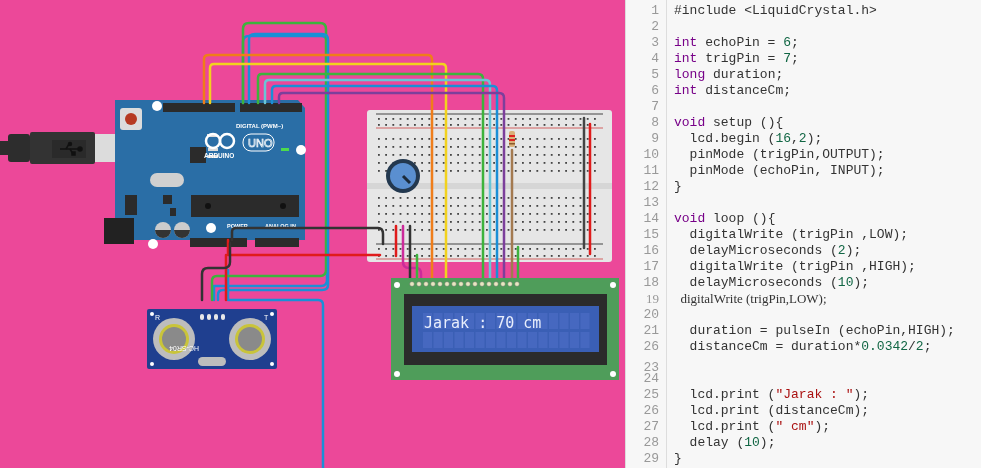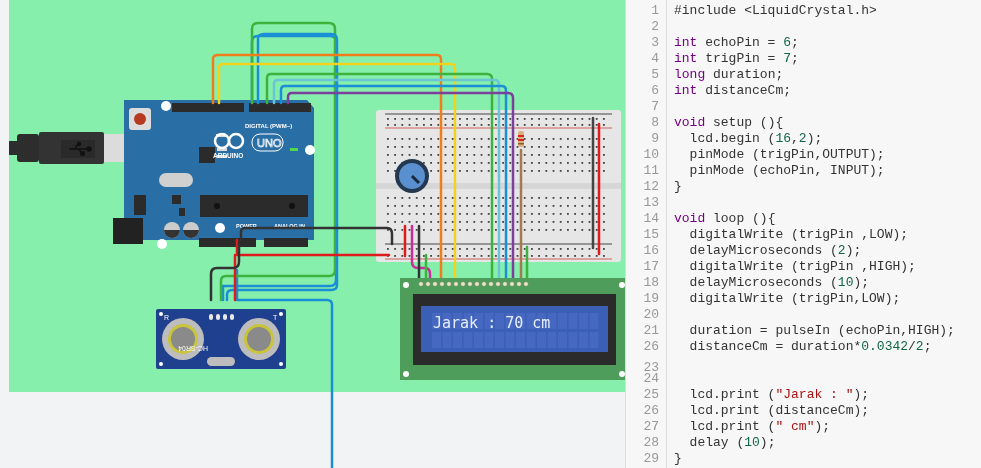--- a/index.html
+++ b/index.html
@@ -1,17 +1,17 @@
 <!DOCTYPE html>
 <html><head>
 <meta charset="utf-8">
 <style>
   html, body { margin:0; padding:0; }
   body { width:981px; height:468px; overflow:hidden; background:#f2f3f5; font-family:"Liberation Sans", sans-serif; position:relative; }
-  #canvas { position:absolute; left:9px; top:0; width:625px; height:392px; background:#86efac; }
+  #canvas { position:absolute; left:0; top:0; width:625px; height:468px; background:#ec4899; }
   #canvas svg { position:absolute; left:0; top:0; }
   #editor { position:absolute; left:625px; top:0; width:356px; height:468px; background:#f7f7f7; border-left:1px solid #dcdcdc; overflow:hidden; }
   #gutter { position:absolute; left:0; top:0; width:40px; height:468px; background:#f7f7f7; border-right:1px solid #ddd; }
   .code-line { position:absolute; left:0; height:16px; width:356px; font-family:"Liberation Mono", monospace; font-size:13px; line-height:16px; white-space:pre; }
   .ln { position:absolute; left:0; width:33px; text-align:right; color:#999; }
   .src { position:absolute; left:48px; color:#333; }
   .kw { color:#770088; }
   .num { color:#116644; }
   .str { color:#aa1111; }
   .lcd-text { font-family:"DejaVu Sans Mono", monospace; }
@@ -668,21 +668,21 @@
       <div class="code-line" style="top: 131px;"><span class="ln">9</span><span class="src"><span>  lcd.begin (</span><span class="num">16</span><span>,</span><span class="num">2</span><span>);</span></span></div>
       <div class="code-line" style="top: 147px;"><span class="ln">10</span><span class="src"><span>  pinMode (trigPin,OUTPUT);</span></span></div>
       <div class="code-line" style="top: 163px;"><span class="ln">11</span><span class="src"><span>  pinMode (echoPin, INPUT);</span></span></div>
       <div class="code-line" style="top: 179px;"><span class="ln">12</span><span class="src"><span>}</span></span></div>
       <div class="code-line" style="top: 195px;"><span class="ln">13</span><span class="src"></span></div>
       <div class="code-line" style="top: 211px;"><span class="ln">14</span><span class="src"><span class="kw">void</span><span> loop (){</span></span></div>
       <div class="code-line" style="top: 227px;"><span class="ln">15</span><span class="src"><span>  digitalWrite (trigPin ,LOW);</span></span></div>
       <div class="code-line" style="top: 243px;"><span class="ln">16</span><span class="src"><span>  delayMicroseconds (</span><span class="num">2</span><span>);</span></span></div>
       <div class="code-line" style="top: 259px;"><span class="ln">17</span><span class="src"><span>  digitalWrite (trigPin ,HIGH);</span></span></div>
       <div class="code-line" style="top: 275px;"><span class="ln">18</span><span class="src"><span>  delayMicroseconds (</span><span class="num">10</span><span>);</span></span></div>
-      <div class="code-line" style="top: 291px;"><span class="ln">19</span><span class="src"><span>  digitalWrite (trigPin,LOW);</span></span></div>
+      <div class="code-line" style="top: 291px; font-family: Liberation Serif, serif;"><span class="ln">19</span><span class="src"><span>  digitalWrite (trigPin,LOW);</span></span></div>
       <div class="code-line" style="top: 307px;"><span class="ln">20</span><span class="src"></span></div>
       <div class="code-line" style="top: 323px;"><span class="ln">21</span><span class="src"><span>  duration = pulseIn (echoPin,HIGH);</span></span></div>
       <div class="code-line" style="top: 339px;"><span class="ln">26</span><span class="src"><span>  distanceCm = duration*</span><span class="num">0.0342</span><span>/</span><span class="num">2</span><span>;</span></span></div>
       <div class="code-line" style="top: 340px; margin-top: 20px;"><span class="ln">23</span><span class="src"></span></div>
       <div class="code-line" style="top: 371px;"><span class="ln">24</span></div>
       <div class="code-line" style="top: 387px;"><span class="ln">25</span><span class="src"><span>  lcd.print (</span><span class="str">"Jarak : "</span><span>);</span></span></div>
       <div class="code-line" style="top: 403px;"><span class="ln">26</span><span class="src"><span>  lcd.print (distanceCm);</span></span></div>
       <div class="code-line" style="top: 419px;"><span class="ln">27</span><span class="src"><span>  lcd.print (</span><span class="str">" cm"</span><span>);</span></span></div>
       <div class="code-line" style="top: 435px;"><span class="ln">28</span><span class="src"><span>  delay (</span><span class="num">10</span><span>);</span></span></div>
       <div class="code-line" style="top: 451px;"><span class="ln">29</span><span class="src"><span>}</span></span></div>

